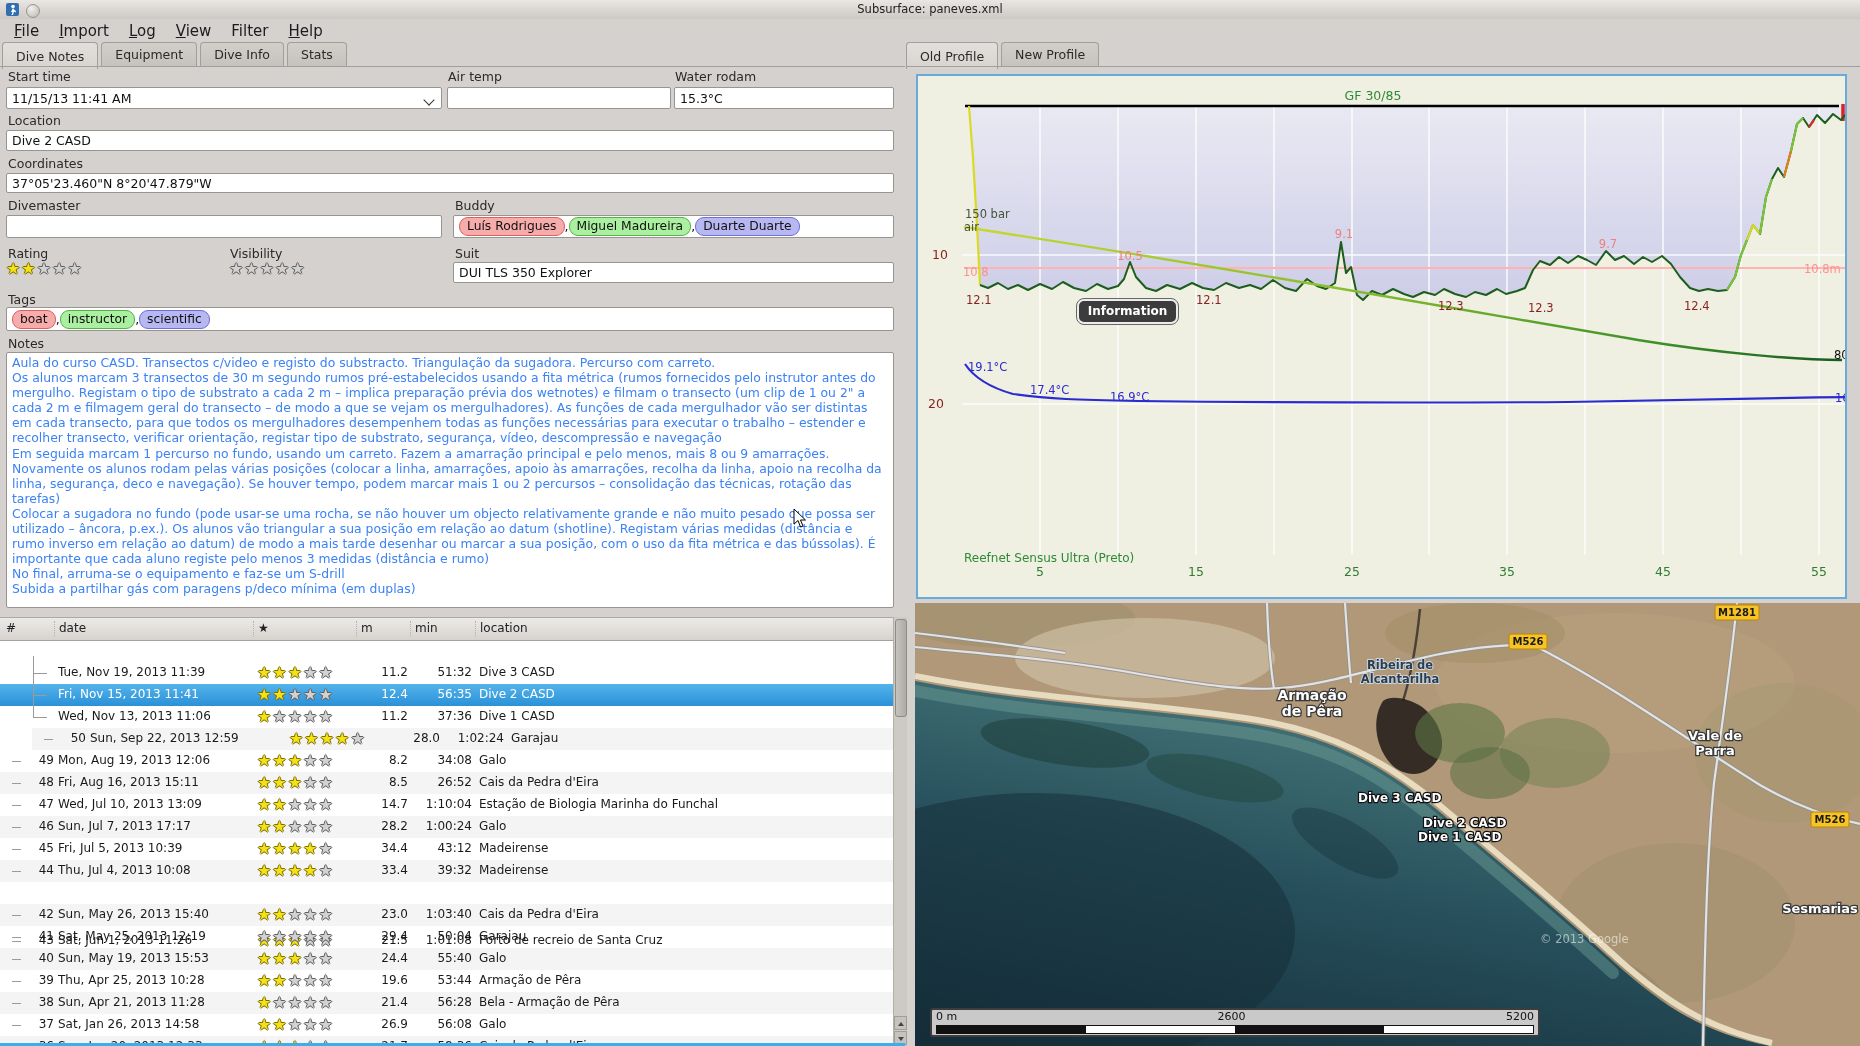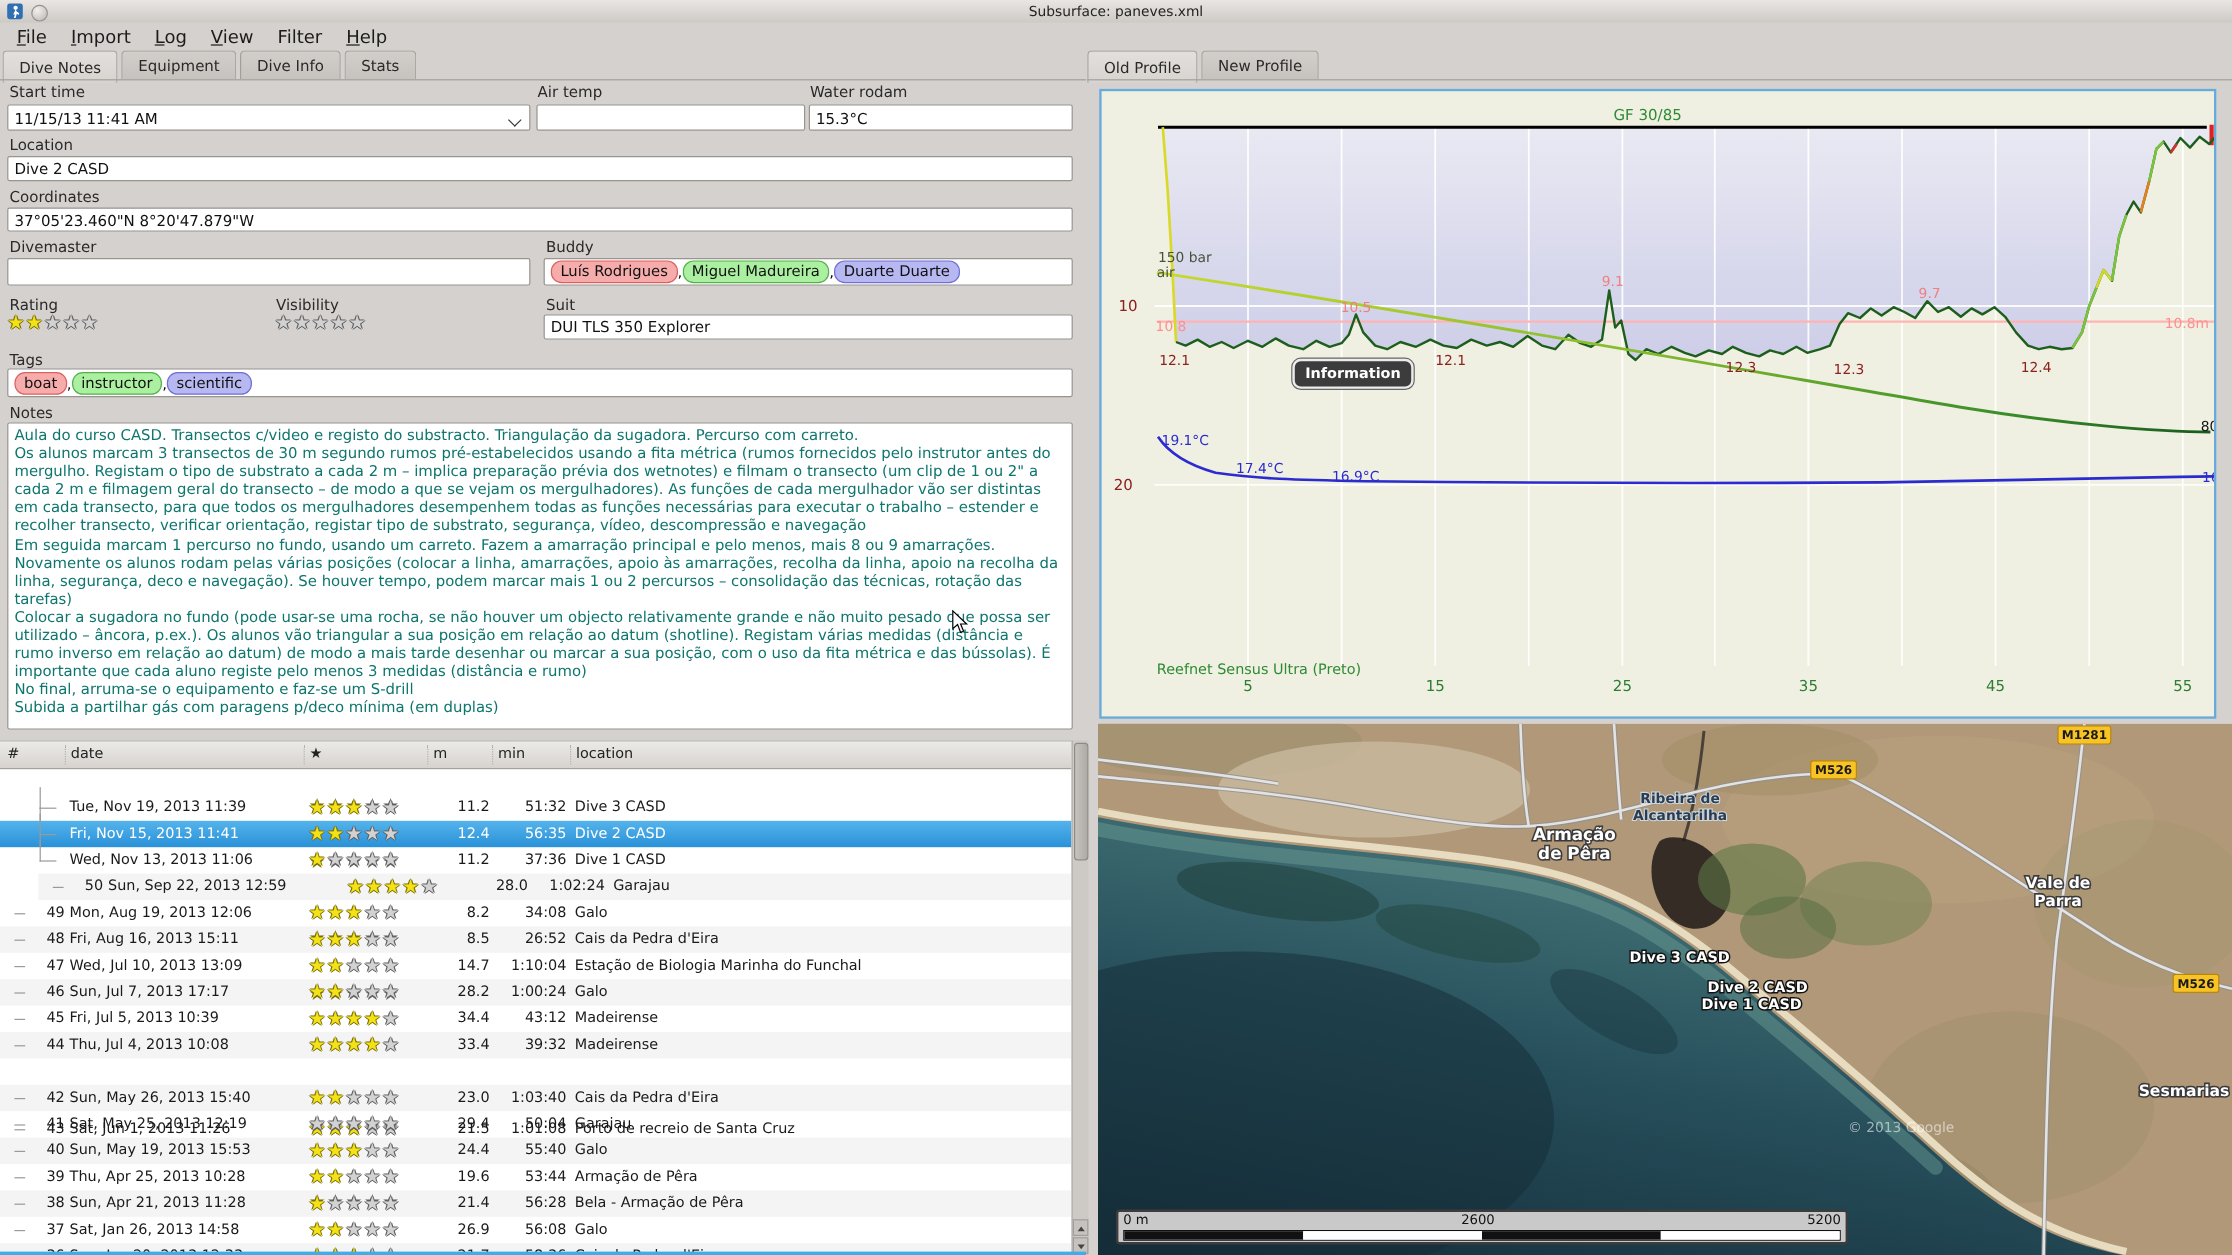--- a/index.html
+++ b/index.html
@@ -30,21 +30,21 @@
   .combo-arrow{position:absolute;right:8px;top:8px;width:7px;height:7px;border-right:1.6px solid #333;
                border-bottom:1.6px solid #333;transform:rotate(45deg)}
   .pill{display:inline-block;padding:0px 7px 1px;border-radius:9px;font-size:12.3px;line-height:16px}
   .pill.red{background:#f7acac;border:1px solid #dd5f5f}
   .pill.green{background:#abefa1;border:1px solid #55b24b}
   .pill.blue{background:#b7b7f1;border:1px solid #6f6fd6}
   .star{font-size:16px;line-height:16px;letter-spacing:1px}
   .star .sf{color:#f2e216;text-shadow:-1px 0 #7a6d10,1px 0 #7a6d10,0 -1px #7a6d10,0 1px #7a6d10}
   .star .se{color:#d2d2d2;text-shadow:-1px 0 #606060,1px 0 #606060,0 -1px #606060,0 1px #606060}
   #notesbox{white-space:pre-wrap;font-size:12.4px;line-height:15.1px;overflow:hidden;
-            background:#fff;border:1px solid #989490;border-radius:2px;padding:2px 5px;color:#0f766e}
+            background:#fff;border:1px solid #989490;border-radius:2px;padding:2px 5px;color:#3b82f6}
   
   #divetable{left:0;top:617px;width:893px;height:429px;background:#fff;border-top:1px solid #aaa;overflow:hidden}
   #thead{position:absolute;left:0;top:0;width:893px;height:22px;
          background:linear-gradient(#eceae7,#d6d3cf);border-bottom:1px solid #a5a19d;font-size:12px;color:#222}
   .hcell{position:absolute;top:3px;border-left:1px dotted #b5b1ad;padding-left:4px;height:16px}
   #tbody{position:absolute;left:0;top:22px;width:893px;height:407px}
   .trow{position:absolute;left:0;width:893px;height:22px;font-size:12px;color:#1a1a1a}
   .trow.alt{background:#f4f4f4}
   .trow.sel{background:linear-gradient(#54b3eb,#2a91d8);color:#fff}
   .tcell{position:absolute;top:3px;white-space:nowrap}

